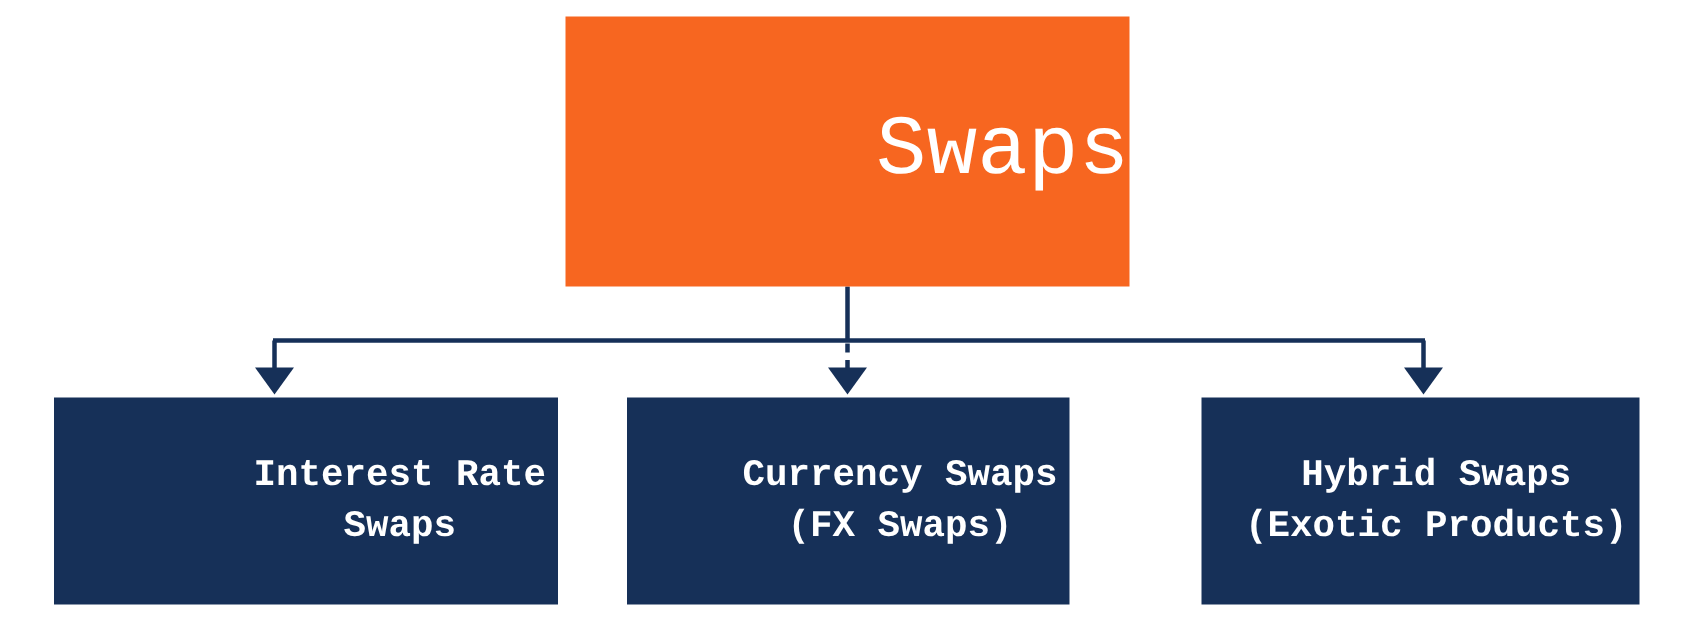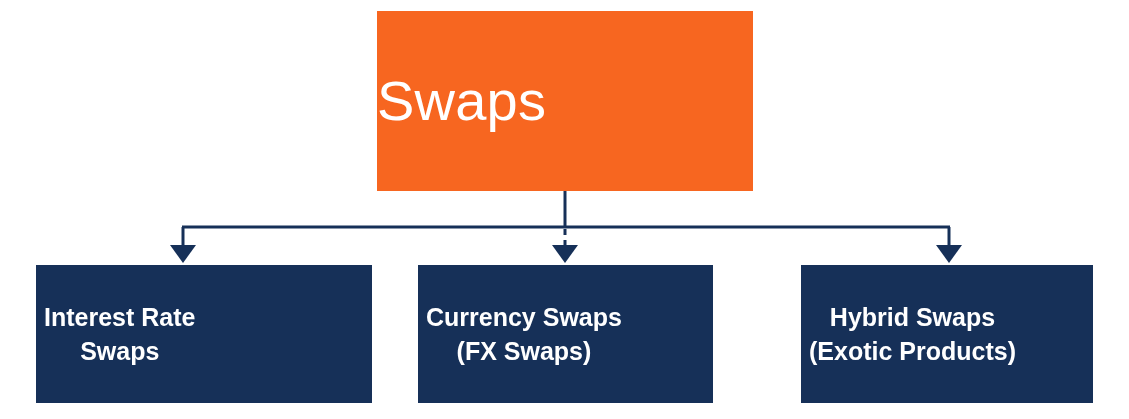--- a/index.html
+++ b/index.html
@@ -23,24 +23,25 @@
     left: 0;
     top: 0;
     width: 1129px;
     height: 419px;
     pointer-events: none;
   }
   .node {
     position: absolute;
     display: flex;
     align-items: center;
-    justify-content: flex-start;
+    justify-content: flex-end;
     text-align: center;
     box-sizing: border-box;
     color: #ffffff;
+    font-family: Liberation Mono, monospace;
   }
   .node-root {
     left: 377px;
     top: 11px;
     width: 376px;
     height: 180px;
     background: #f76620;
   }
   .node-root .node-label {
     font-size: 56px;

